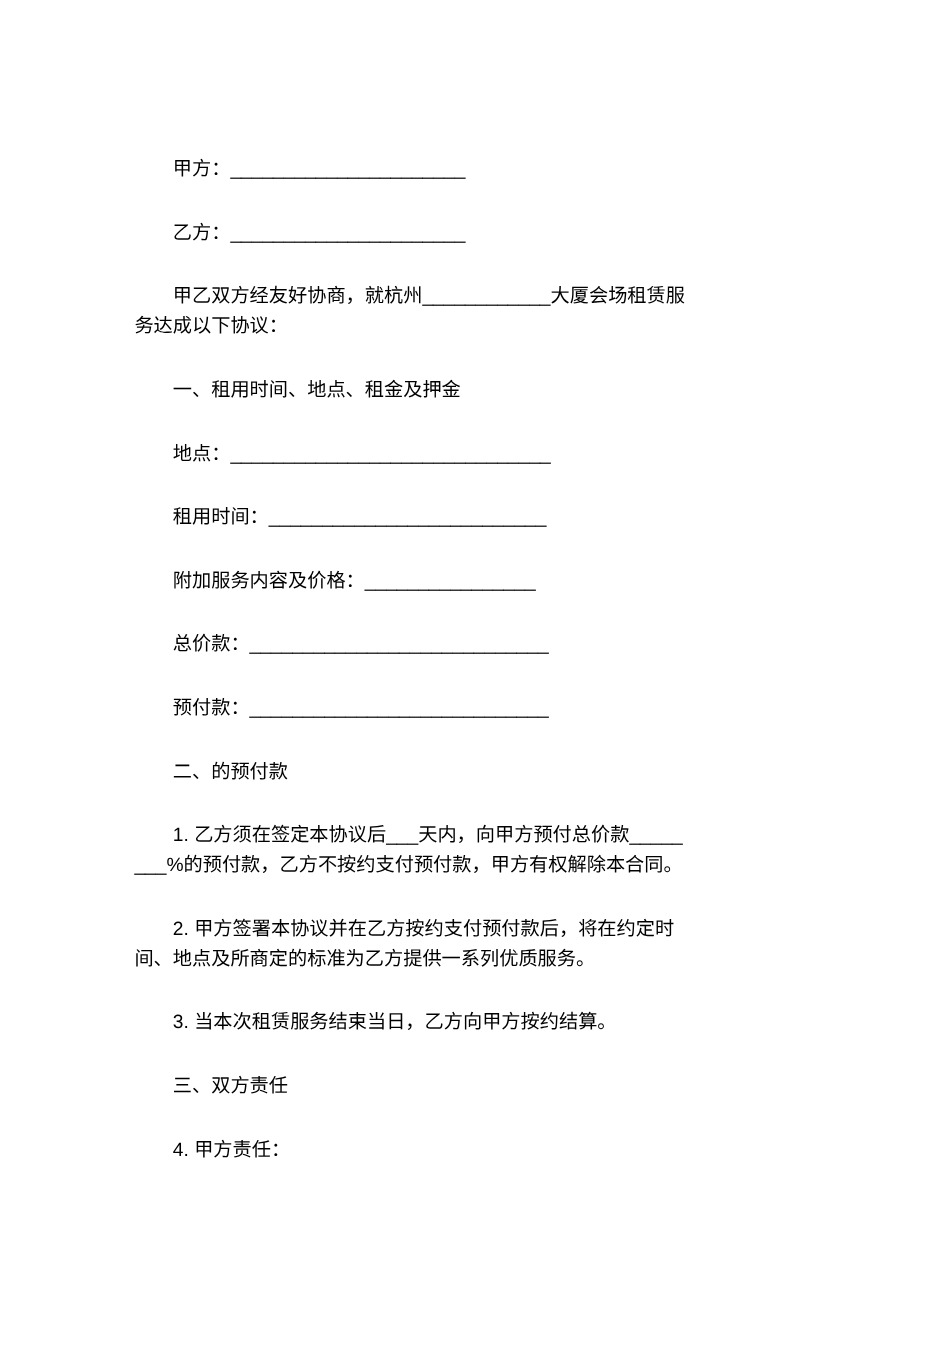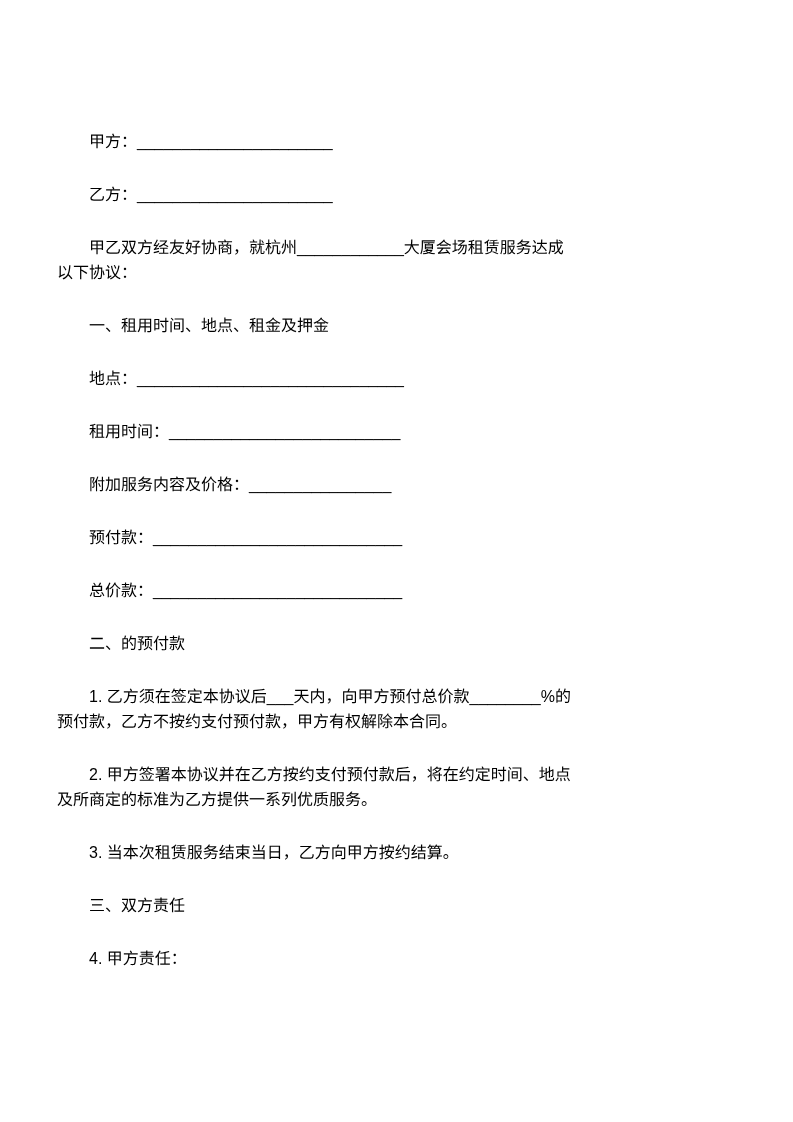--- a/index.html
+++ b/index.html
@@ -10,21 +10,21 @@
   body {
     width: 793px;
     height: 1122px;
     overflow: hidden;
   }
   .page {
     box-sizing: border-box;
     width: 656px;
     height: 1122px;
     background: #ffffff;
-    padding: 129px 85px 0 57px;
+    padding: 129px 85px 0 112px;
     font-family: "Liberation Sans", "DejaVu Sans", sans-serif;
     color: #000000;
   }
   .para {
     margin: 0 0 28px 0;
     font-size: 16px;
     line-height: 25px;
     text-indent: 32px; 
     color: #000000;
     word-break: break-all;
@@ -38,21 +38,21 @@
 <body>
 
 <div class="page">
   <p class="para">甲方：______________________</p>
   <p class="para">乙方：______________________</p>
   <p class="para">甲乙双方经友好协商，就杭州____________大厦会场租赁服务达成以下协议：</p>
   <p class="para heading">一、租用时间、地点、租金及押金</p>
   <p class="para">地点：______________________________</p>
   <p class="para">租用时间：__________________________</p>
   <p class="para">附加服务内容及价格：________________</p>
+  <p class="para">总价款：____________________________</p>
   <p class="para">预付款：____________________________</p>
-  <p class="para">总价款：____________________________</p>
   <p class="para heading">二、的预付款</p>
   <p class="para">1. 乙方须在签定本协议后___天内，向甲方预付总价款________%的预付款，乙方不按约支付预付款，甲方有权解除本合同。</p>
   <p class="para">2. 甲方签署本协议并在乙方按约支付预付款后，将在约定时间、地点及所商定的标准为乙方提供一系列优质服务。</p>
   <p class="para">3. 当本次租赁服务结束当日，乙方向甲方按约结算。</p>
   <p class="para heading">三、双方责任</p>
   <p class="para">4. 甲方责任：</p>
 </div>
 
 </body></html>

